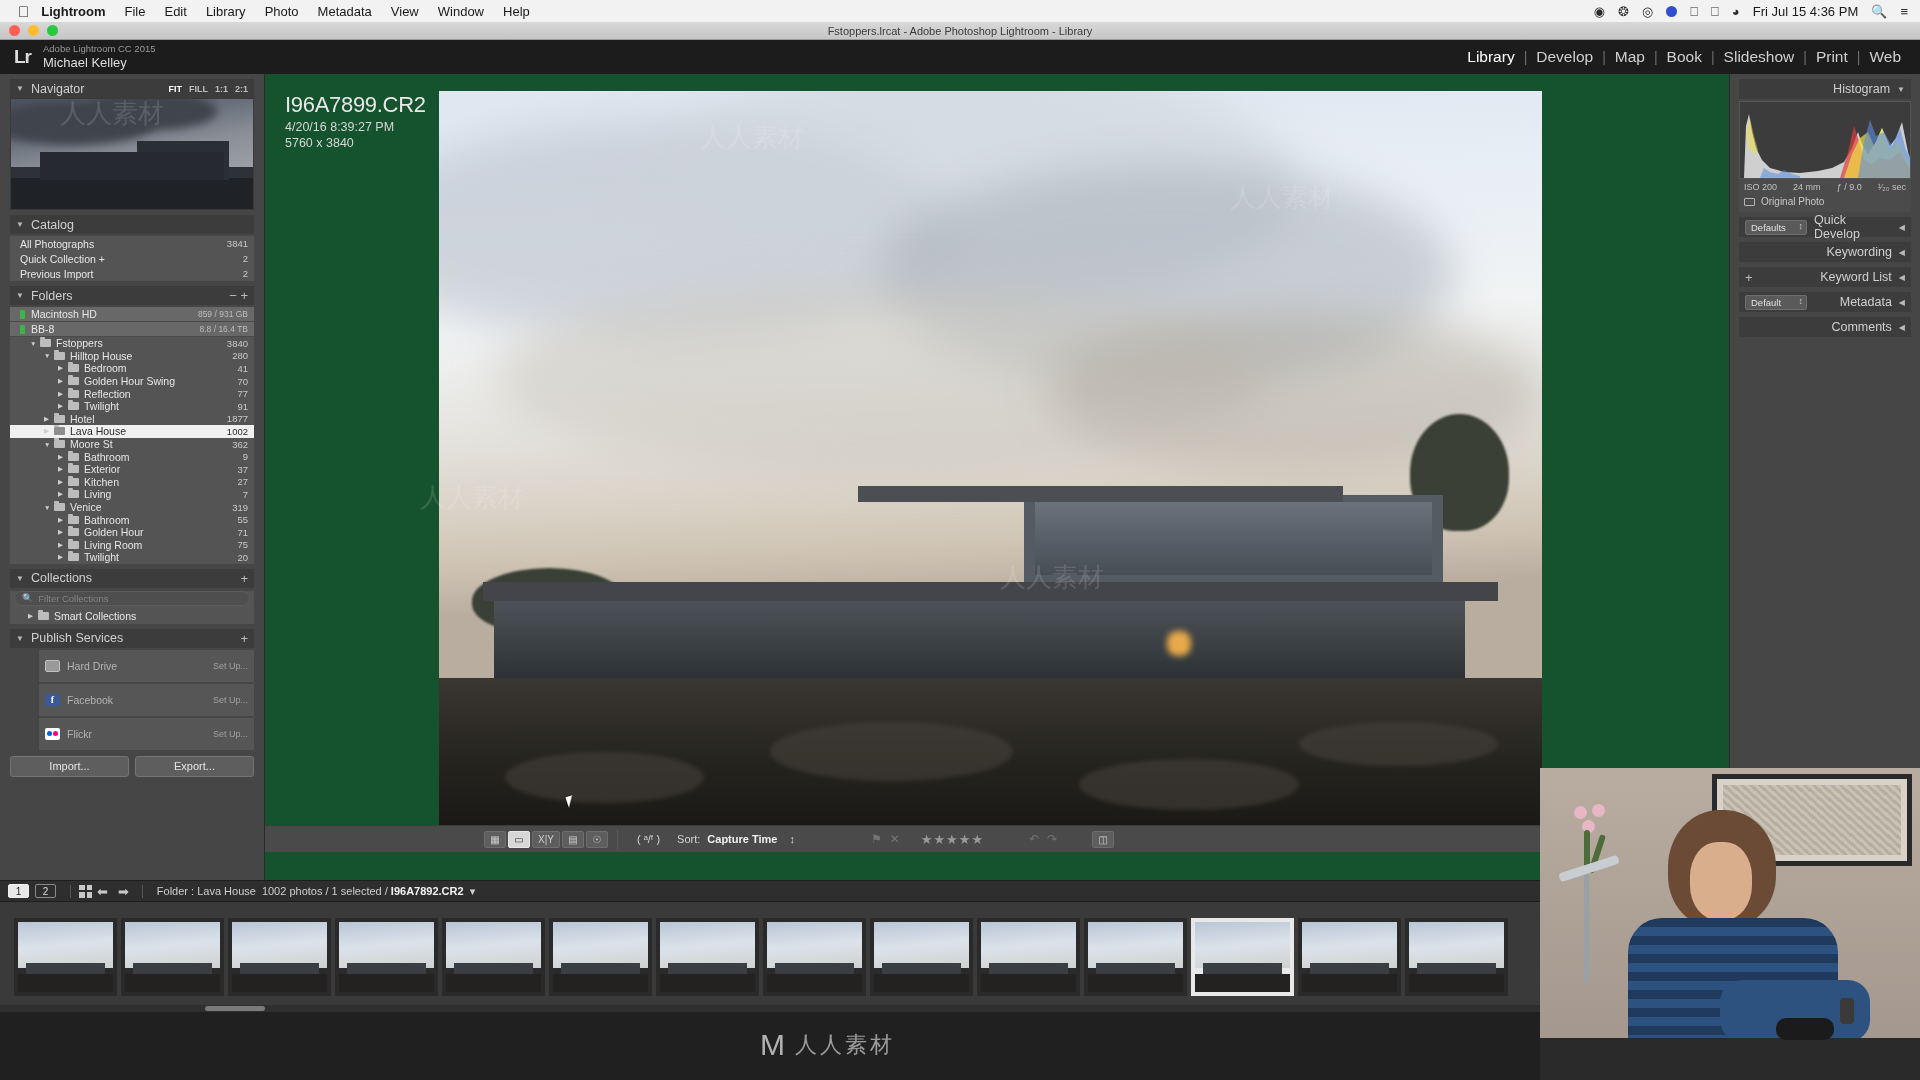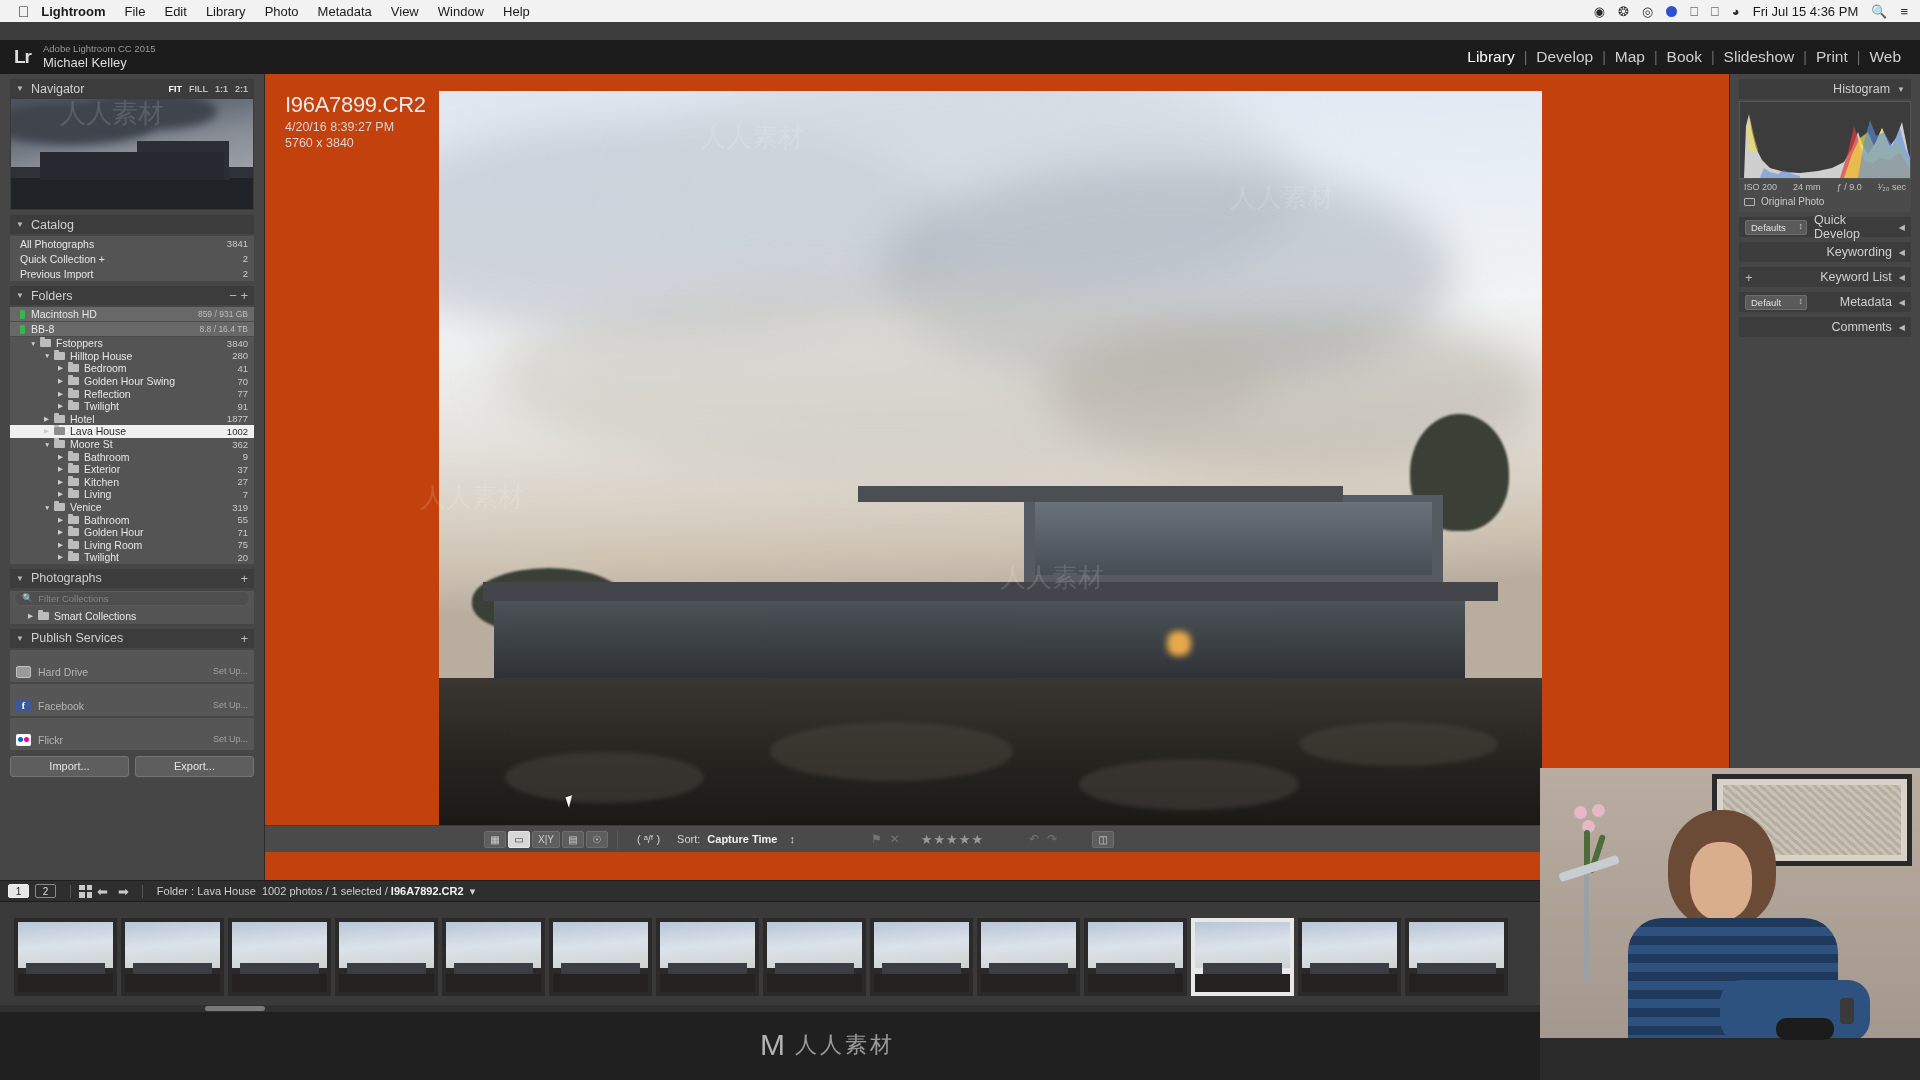--- a/index.html
+++ b/index.html
@@ -97,41 +97,41 @@
   .fldr:before { content:""; position:absolute; left:0; top:-2px; width:5px; height:2px; background:#bcbcbc; border-radius:1px 1px 0 0; }
   .grow.sel .fldr { background: #8d8d8d; }
 
   .searchbox {
     height: 15px; background: #4e4e4e; border: 1px solid #5c5c5c; border-radius: 8px;
     display: flex; align-items: center; padding: 0 7px; font-size: 9.5px; color: #858585; margin: 3px 0;
   }
   .searchbox .mag { font-size: 9px; margin-right: 5px; }
 
   .pubrow {
-    display: flex; height: 20px; background: #565656;
-    margin-bottom: 2px; padding: 16px 6px; font-size: 10.5px; color: #b4b4b4;
+    display: flex; align-items: center; height: 20px; background: #565656;
+    margin-bottom: 2px; padding: 16px 6px; font-size: 10.5px; color: #b4b4b4; margin-left: 29px;
   }
   .pubrow .pic { width: 15px; height: 12px; margin-right: 7px; flex:0 0 15px; border-radius:2px; }
   .pic.hd { background: #9a9a9a; border:1px solid #c0c0c0; }
   .pic.fb { background: #3b5998; color:#fff; font-size:10px; font-weight:bold; text-align:center; line-height:12px; font-family:"Liberation Serif",serif; }
   .pic.fl { background: #fff; position: relative; }
   .pic.fl:before, .pic.fl:after { content:""; position:absolute; top:3.5px; width:5px;height:5px;border-radius:50%; }
   .pic.fl:before { left:2px; background:#0063dc; } .pic.fl:after { right:2px; background:#ff0084; }
   .pubrow .setup { margin-left: auto; font-size: 9px; color: #a0a0a0; }
 
   .iebtns { display: flex; gap: 6px; margin-top: 6px; }
   .iebtn {
     flex: 1; height: 21px; background: #5e5e5e; border: 1px solid #747474; border-radius: 3px;
     color: #e4e4e4; font-size: 11px; display: flex; align-items: center; justify-content: center;
   }
 
   
   .center {
     position: absolute; left: 265px; top: 0; right: 191px; height: 806px;
-    background: #c2410c;
+    background: #14532d;
   }
   .photohead { position: absolute; left: 20px; top: 18px; color: #e8e8e8; }
   .photohead .fname { font-size: 22px; letter-spacing: -0.3px; }
   .photohead .meta { font-size: 12.5px; color: #d6d6d6; margin-top: 2px; }
 
   .photostage {
     position: absolute; left: 174px; top: 17px; width: 1103px; height: 734px;
     background: #000; overflow: hidden;
   }
   .sky { position:absolute; left:0; top:0; width:100%; height:82%;
@@ -276,20 +276,28 @@
       <span class="dot-blue"></span>
       <span class="ic">⎕</span>
       <span class="ic">⎕</span>
       <span class="ic">◕</span>
       <span class="clock">Fri Jul 15  4:36 PM</span>
       <span class="ic">🔍</span>
       <span class="ic">≡</span>
     </div>
   </div>
 
+  <div class="titlebar">
+    <div class="traffic">
+      <i class="r"></i>
+      <i class="y"></i>
+      <i class="g"></i>
+    </div>
+    <div class="wtitle">Fstoppers.lrcat - Adobe Photoshop Lightroom - Library</div>
+  </div>
 
   <div class="topbar">
     <div class="lrlogo">Lr</div>
     <div class="idplate">
       <div class="l1">Adobe Lightroom CC 2015</div>
       <div class="l2">Michael Kelley</div>
     </div>
     <div class="modules">
       <span class="m active">Library</span>
       <span class="sep">|</span>
@@ -474,21 +482,21 @@
             <div class="grow" style="padding-left: 48px;">
               <span class="tri">▶</span>
               <span class="fldr"></span>
               <span>Twilight</span>
               <span class="count">20</span>
             </div>
           </div>
 
         <div class="panelhead">
           <span class="tri">▼</span>
-          <span>Photographs</span>
+          <span>Collections</span>
           <span class="plus">+</span>
         </div>
         <div class="grouppanel" style="padding:0 4px;">
           <div class="searchbox">
             <span class="mag">🔍</span>
             <span>Filter Collections</span>
           </div>
           <div class="grow" style="height:15px;padding-left:14px;">
             <span class="tri">▶</span>
             <span class="fldr"></span>

